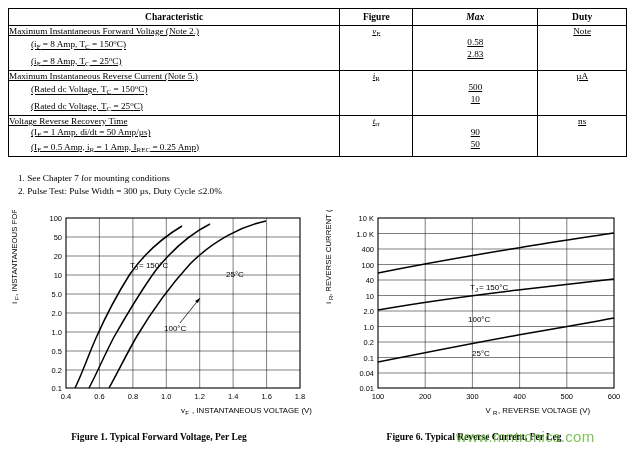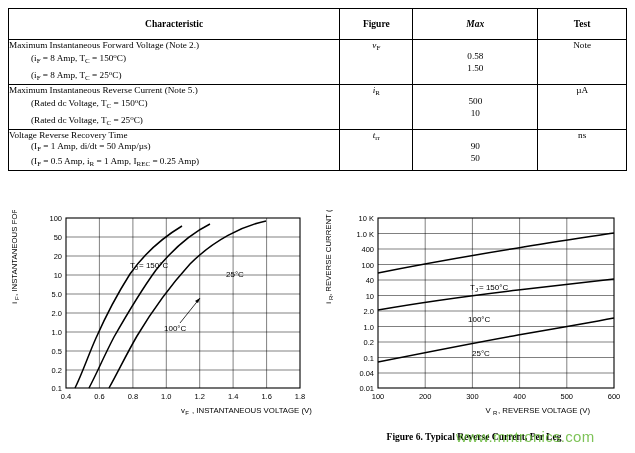--- a/index.html
+++ b/index.html
@@ -2,26 +2,26 @@
 <html><head>
 <meta charset="utf-8">
 <style>
   html,body{margin:0;padding:0;background:#ffffff;}
   body{width:635px;height:453px;font-family:"Liberation Serif",serif;color:#000;}
   #page{position:relative;width:635px;height:453px;overflow:hidden;}
 
   
   .spec-table{position:absolute;left:8px;top:8px;width:619px;border-collapse:collapse;font-size:9.2px;}
   .spec-table th,.spec-table td{border:1px solid #000;padding:0;vertical-align:top;}
-  .spec-table th{text-align:center;font-weight:bold;font-size:9.5px;padding:10px 0;}
+  .spec-table th{text-align:center;font-weight:bold;font-size:9.5px;padding:3px 0;}
   .col-char{width:320px;}
   .col-sym{width:70px;}
   .col-max{width:120px;font-style:italic;}
   .col-unit{width:85px;}
-  .cell-pad{padding:3px 4px 3px 6px;}
+  .cell-pad{padding:3px 4px 3px 6px;text-decoration:underline;}
   .c-center{text-align:center;}
   .ln{line-height:11.4px;white-space:nowrap;}
   .indent{padding-left:22px;}
   .sub{font-size:7px;vertical-align:-0.25em;}
   .sup{font-size:7px;vertical-align:0.45em;}
   .sym{font-style:italic;}
   .blank{visibility:hidden;}
 
   
   .notes{position:absolute;left:18px;top:172px;font-size:9.2px;line-height:12.5px;}
@@ -44,38 +44,38 @@
 <body>
 
 <div id="page">
 
   <table class="spec-table">
     <thead>
       <tr>
         <th class="col-char">Characteristic</th>
         <th class="col-sym">Figure</th>
         <th class="col-max">Max</th>
-        <th class="col-unit">Test</th>
+        <th class="col-unit">Duty</th>
       </tr>
     </thead>
     <tbody>
 
       <tr>
         <td class="cell-pad">
           <div class="ln">Maximum Instantaneous Forward Voltage (Note 2.)</div>
           <div class="ln indent">(i<span class="sub">F</span> = 8 Amp, T<span class="sub">C</span> = 150<span class="sup">o</span>C)</div>
           <div class="ln indent">(i<span class="sub">F</span> = 8 Amp, T<span class="sub">C</span> = 25<span class="sup">o</span>C)</div>
         </td>
         <td class="cell-pad c-center">
           <div class="ln"><span class="sym">v</span><span class="sub">F</span></div>
         </td>
         <td class="cell-pad c-center">
           <div class="ln blank">&nbsp;</div>
           <div class="ln">0.58</div>
-          <div class="ln">1.50</div>
+          <div class="ln">2.83</div>
         </td>
         <td class="cell-pad c-center">
           <div class="ln">Note</div>
         </td>
       </tr>
 
       <tr>
         <td class="cell-pad">
           <div class="ln">Maximum Instantaneous Reverse Current (Note 5.)</div>
           <div class="ln indent">(Rated dc Voltage, T<span class="sub">C</span> = 150<span class="sup">o</span>C)</div>
@@ -109,20 +109,22 @@
           <div class="ln">50</div>
         </td>
         <td class="cell-pad c-center">
           <div class="ln">ns</div>
         </td>
       </tr>
     </tbody>
   </table>
 
   <div class="notes">
+    <div>1.  See Chapter 7 for mounting conditions</div>
+    <div>2.  Pulse Test: Pulse Width = 300 µs, Duty Cycle ≤2.0%</div>
   </div>
 
   <div class="figwrap" id="fig1">
     <svg width="310" height="218" viewBox="0 0 310 218">
 
       <rect x="62" y="8" width="234" height="170" fill="#ffffff" stroke="#000" stroke-width="1.1"></rect>
 
       <g stroke="#000" stroke-width="0.5">
         <line x1="62" y1="27" x2="296" y2="27"></line>
         <line x1="62" y1="46" x2="296" y2="46"></line>
@@ -250,16 +252,17 @@
       <text x="175" y="205" font-size="6">R</text>
       <text x="180" y="203" font-size="7.8" text-anchor="start">, REVERSE VOLTAGE (V)</text>
       <g transform="translate(13,93) rotate(-90)">
         <text x="0" y="0" font-size="7.8" text-anchor="middle">i</text>
         <text x="3" y="2" font-size="6">R</text>
         <text x="7" y="0" font-size="7.8" text-anchor="start">, REVERSE CURRENT (µA)</text>
       </g>
     </svg>
   </div>
 
+  <div class="figcap" id="cap1">Figure 1. Typical Forward Voltage, Per Leg</div>
   <div class="figcap" id="cap2">Figure 6. Typical Reverse Current, Per Leg</div>
 
   <div class="wm">www.mntronics.com</div>
 </div>
 
 </body></html>

